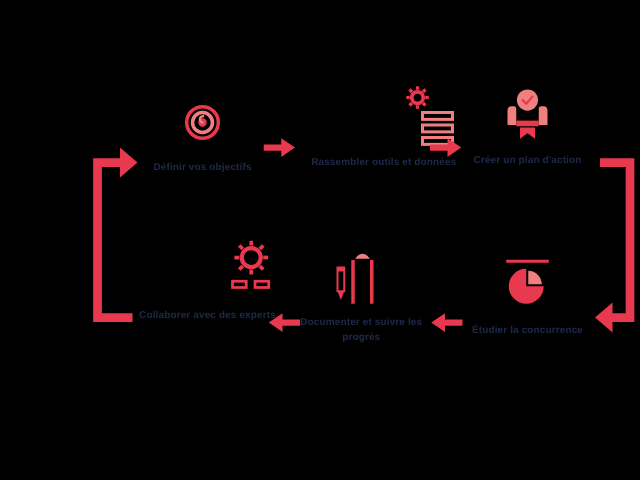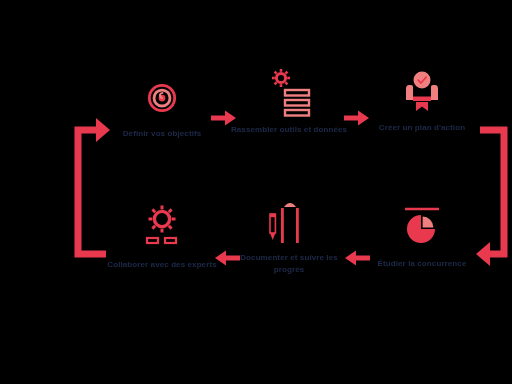--- a/index.html
+++ b/index.html
@@ -39,24 +39,24 @@
     font-size: 8px;
     font-weight: bold;
     line-height: 1.45;
     letter-spacing: 0.1px;
     color: #1E2A4A;
     width: 122px;
   }
 
   
   #step-1 { left: 63px;  top: 72px; }
-  #step-2 { left: 190px; top: 68px; }
+  #step-2 { left: 204px; top: 68px; align-items: flex-end; }
   #step-3 { left: 323px; top: 66px; }
   
-  #step-4 { left: 63px;  top: 203px; }
+  #step-4 { left: 63px;  top: 190px; align-items: flex-end; }
   #step-5 { left: 190px; top: 196px; }
   #step-6 { left: 323px; top: 202px; }
 
   
   .arrow {
     position: absolute;
     width: 30px;
     height: 20px;
     display: flex;
     align-items: center;

